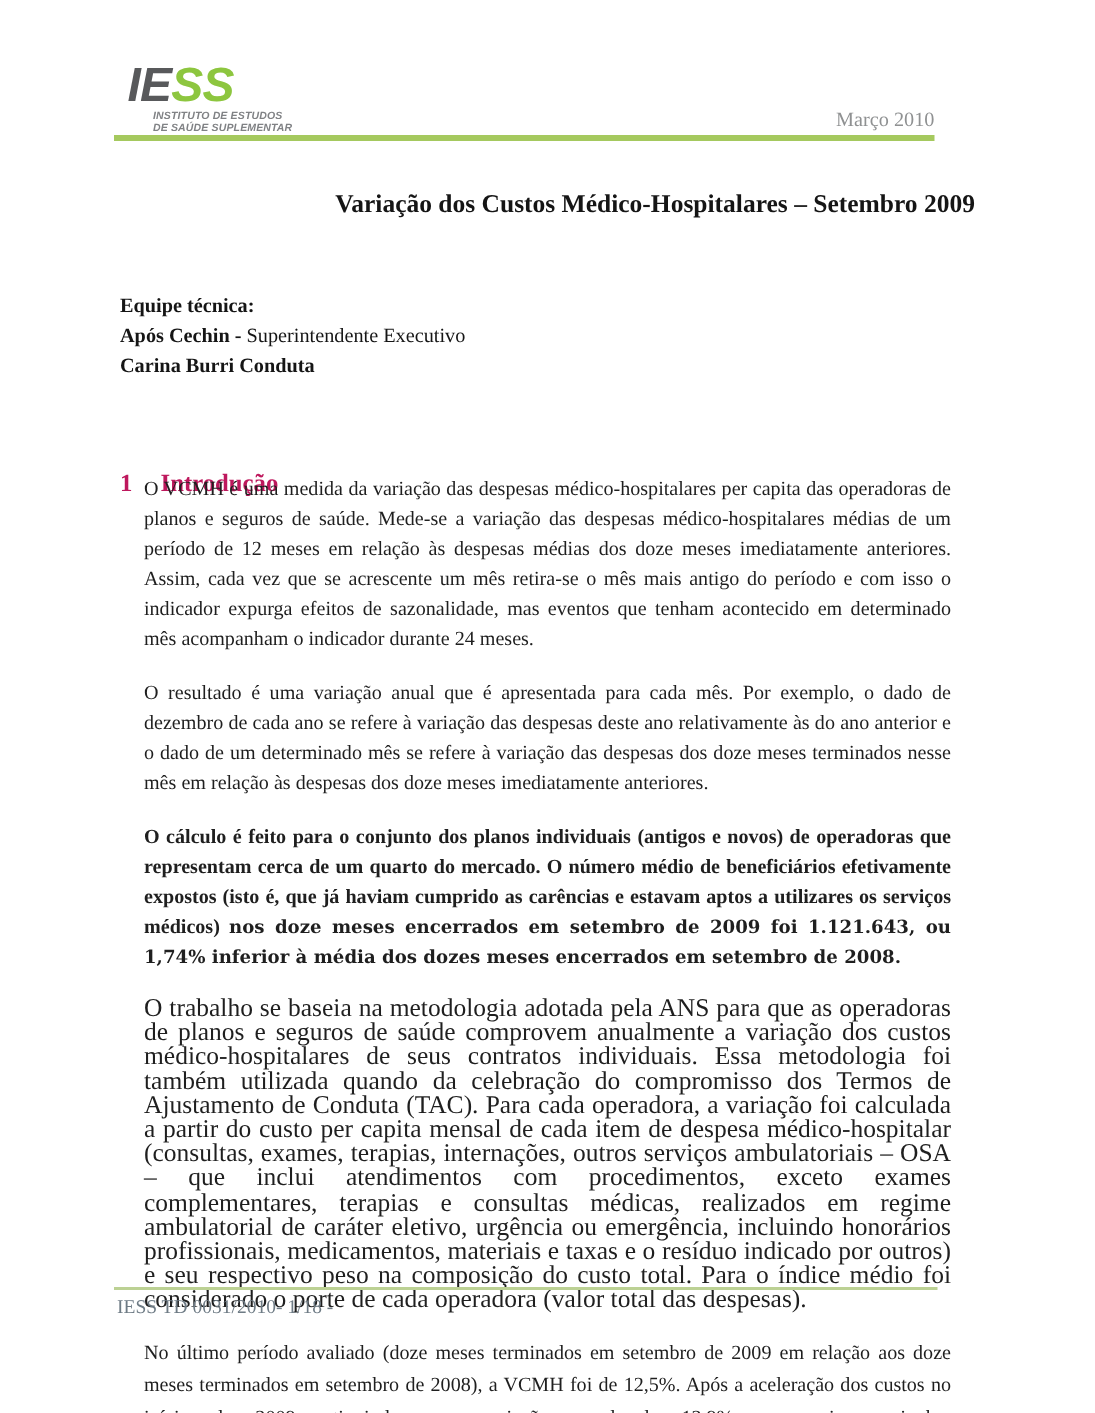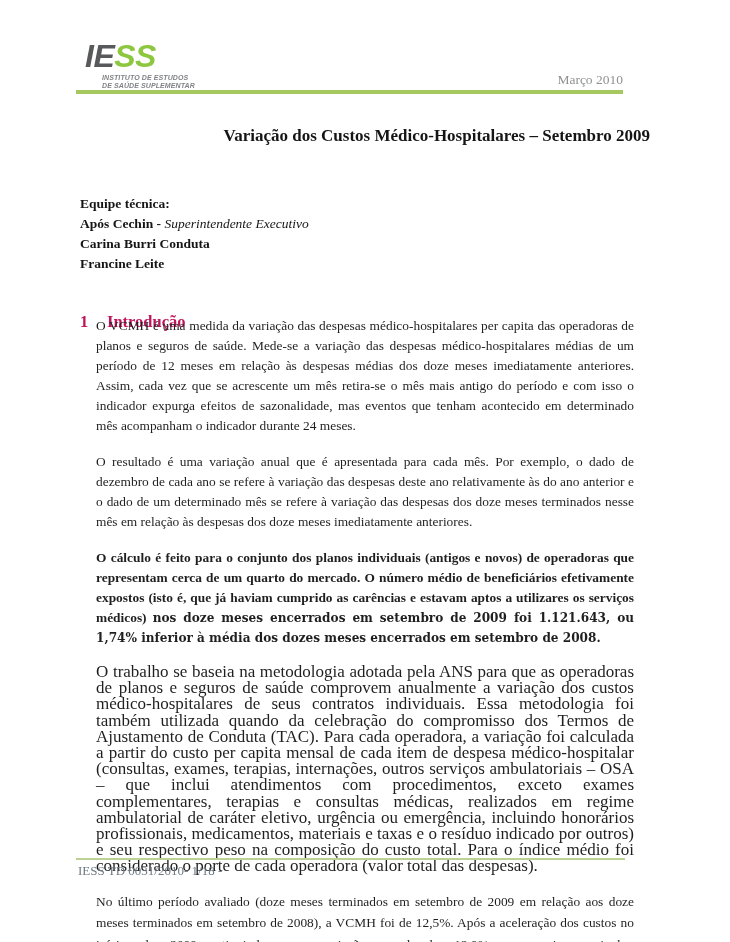--- a/index.html
+++ b/index.html
@@ -23,21 +23,21 @@
     position:absolute;left:80px;top:72px;width:543px;text-align:right;
     font-family:Liberation Serif, serif;font-size:13.5px;color:#8f9192;
   }
   .header-rule{position:absolute;left:76px;top:90px;width:547px;height:4px;background:#a5c95e;}
   
   .doc-title{
     position:absolute;left:80px;top:126px;width:570px;text-align:right;
     font-weight:bold;font-size:17px;color:#151515;
   }
   .team{position:absolute;left:80px;top:162px;font-size:13.5px;font-weight:bold;line-height:20px;color:#151515;margin-top:32px;}
-  .team .role{font-style:italic;font-weight:normal;}
+  .team .role{font-weight:normal;}
   
   .section-heading{position:absolute;left:80px;top:270px;font-size:16.5px;font-weight:bold;color:#be185d;margin-top:42px;}
   .section-heading .num{display:inline-block;width:27px;}
   
   .body{position:absolute;left:80px;top:300px;width:570px;}
   .body p{margin:16px;text-align:justify;}
   .p-std{font-size:13.4px;line-height:20px;}
   .p2{margin-top:3px;}
   .p3{margin-top:7px;font-weight:bold;}
   .p4{margin-top:8px;font-size:17px;line-height:16.2px;}
@@ -65,21 +65,20 @@
 
 <div class="header-date">Março 2010</div>
 <div class="header-rule"></div>
 
 <div class="doc-title">Variação dos Custos Médico-Hospitalares – Setembro 2009</div>
 
 <div class="team">
   <div>Equipe técnica:</div>
   <div><span>Após Cechin - </span><span class="role">Superintendente Executivo</span></div>
   <div>Carina Burri Conduta</div>
-  <div>Francine Leite</div>
 </div>
 
 <div class="section-heading">
   <span class="num">1</span><span>Introdução</span>
 </div>
 
 <div class="body">
   <p class="p-std">O VCMH é uma medida da variação das despesas médico-hospitalares per capita das operadoras de planos e seguros de saúde. Mede-se a variação das despesas médico-hospitalares médias de um período de 12 meses em relação às despesas médias dos doze meses imediatamente anteriores. Assim, cada vez que se acrescente um mês retira-se o mês mais antigo do período e com isso o indicador expurga efeitos de sazonalidade, mas eventos que tenham acontecido em determinado mês acompanham o indicador durante 24 meses.</p>
   <p class="p-std p2">O resultado é uma variação anual que é apresentada para cada mês. Por exemplo, o dado de dezembro de cada ano se refere à variação das despesas deste ano relativamente às do ano anterior e o dado de um determinado mês se refere à variação das despesas dos doze meses terminados nesse mês em relação às despesas dos doze meses imediatamente anteriores.</p>
   <p class="p-std p3"><span>O cálculo é feito para o conjunto dos planos individuais (antigos e novos) de operadoras que representam cerca de um quarto do mercado. O número médio de beneficiários efetivamente expostos (isto é, que já haviam cumprido as carências e estavam aptos a utilizares os serviços médicos) </span><span class="alt">nos doze meses encerrados em setembro de 2009 foi 1.121.643, ou 1,74% inferior à média dos dozes meses encerrados em setembro de 2008.</span></p>

